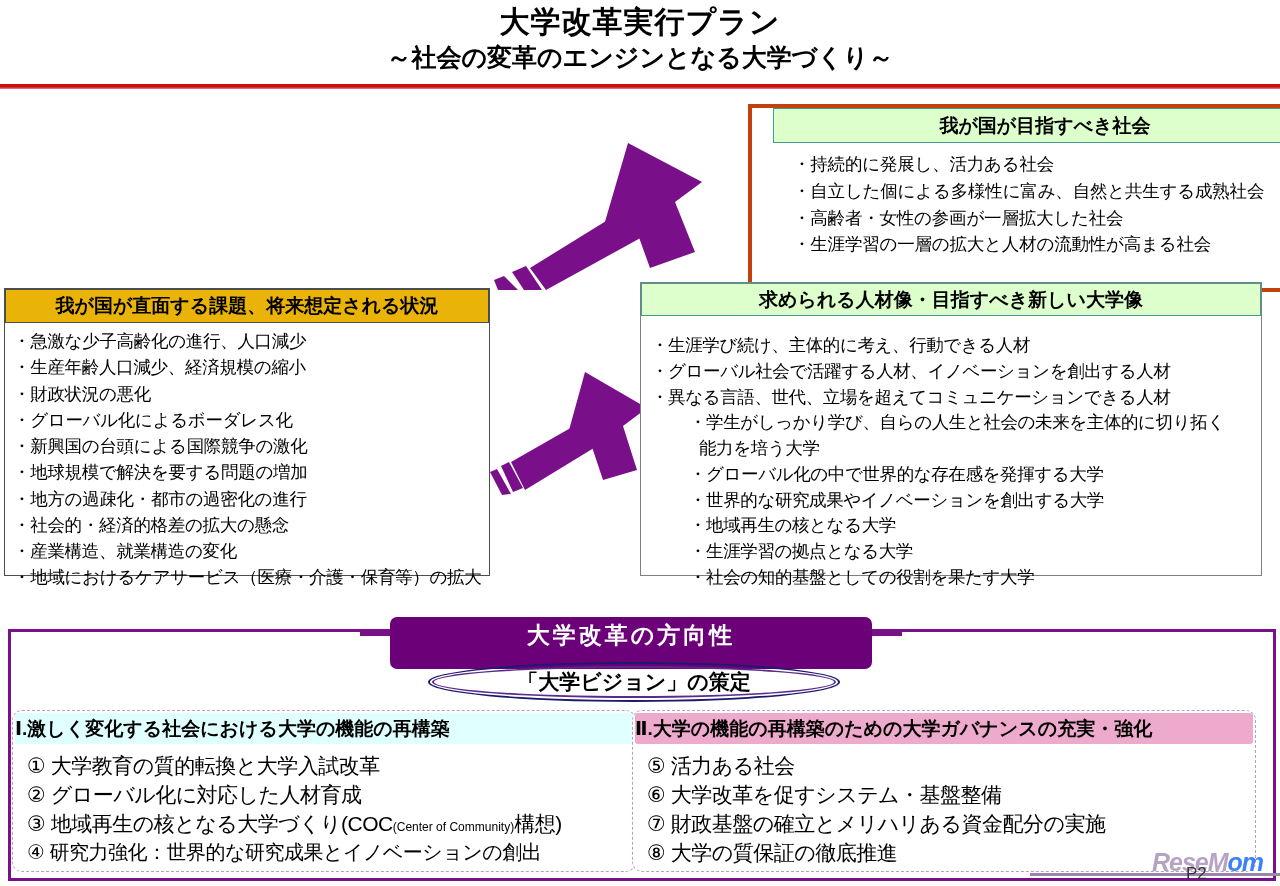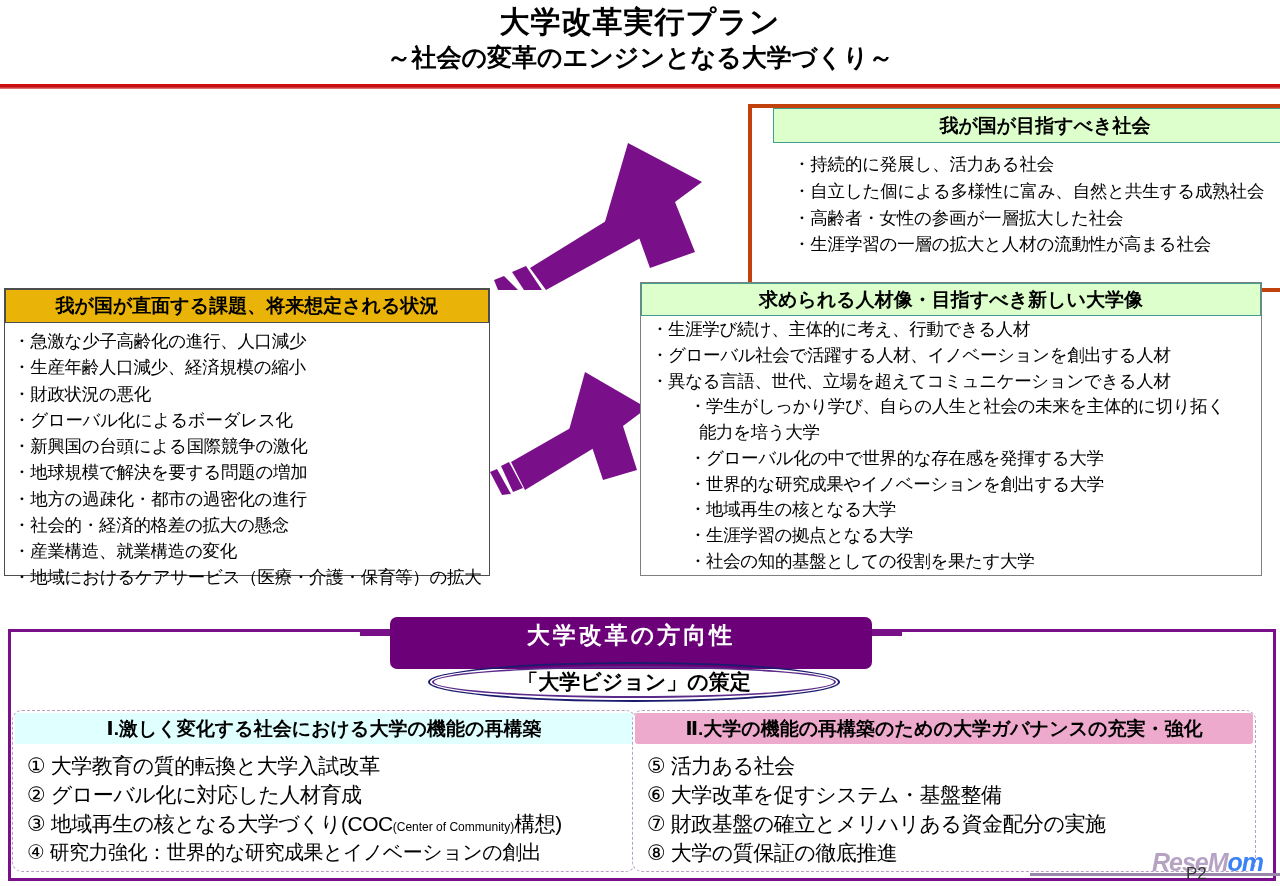--- a/index.html
+++ b/index.html
@@ -54,21 +54,21 @@
   }
   #issue-box .box-body{padding:7px 0 0 8px;font-size:17.5px;}
   #issue-box .box-body div{margin-bottom:3.5px;letter-spacing:-0.3px;}
 
   
   #talent-box{left:640px;top:282px;width:620px;height:292px;border:1px solid #7f7f7f;}
   #talent-box .box-head{
     background:#ddffcc;border:1px solid #3f9e8e;
     height:31px;line-height:31px;font-size:19px;
   }
-  #talent-box .box-body{padding:2px 0 0 10px;font-size:17.5px;}
+  #talent-box .box-body{padding:18px 0 0 10px;font-size:17.5px;}
   #talent-box .box-body div{margin-bottom:3px;letter-spacing:-0.4px;}
   #talent-box .indent{padding-left:38px;}
   #talent-box .indent2{padding-left:48px;}
 
   
   .arrow-svg{position:absolute;}
 
   
   #reform-frame{
     position:absolute;left:8px;top:629px;width:1262px;height:246px;
@@ -99,21 +99,21 @@
     position:absolute;inset:0;display:flex;align-items:center;justify-content:center;
     font-size:21px;font-weight:bold;letter-spacing:0px;
   }
 
   
   .col{position:absolute;top:710px;width:622px;height:160px;
        border:1px dashed #b3a0c4;border-radius:10px;background:#fff;}
   #col-left{left:12px;}
   #col-right{left:632px;}
   .col-head{
-    height:31px;line-height:31px;text-align:center;font-weight:bold;font-size:19px;
+    height:31px;line-height:31px;text-align:left;font-weight:bold;font-size:19px;
     margin:2px 2px 0 2px;border-radius:3px;
   }
   #col-left .col-head{background:#e0ffff;}
   #col-right .col-head{background:#eeaacc;}
   .col-body{padding:8px 0 0 14px;font-size:21px;line-height:1.38;}
   .col-body div{letter-spacing:-0.5px;white-space:nowrap;}
   .small-note{font-size:12px;letter-spacing:0;}
   .narrow{font-size:20px;}
 
   

